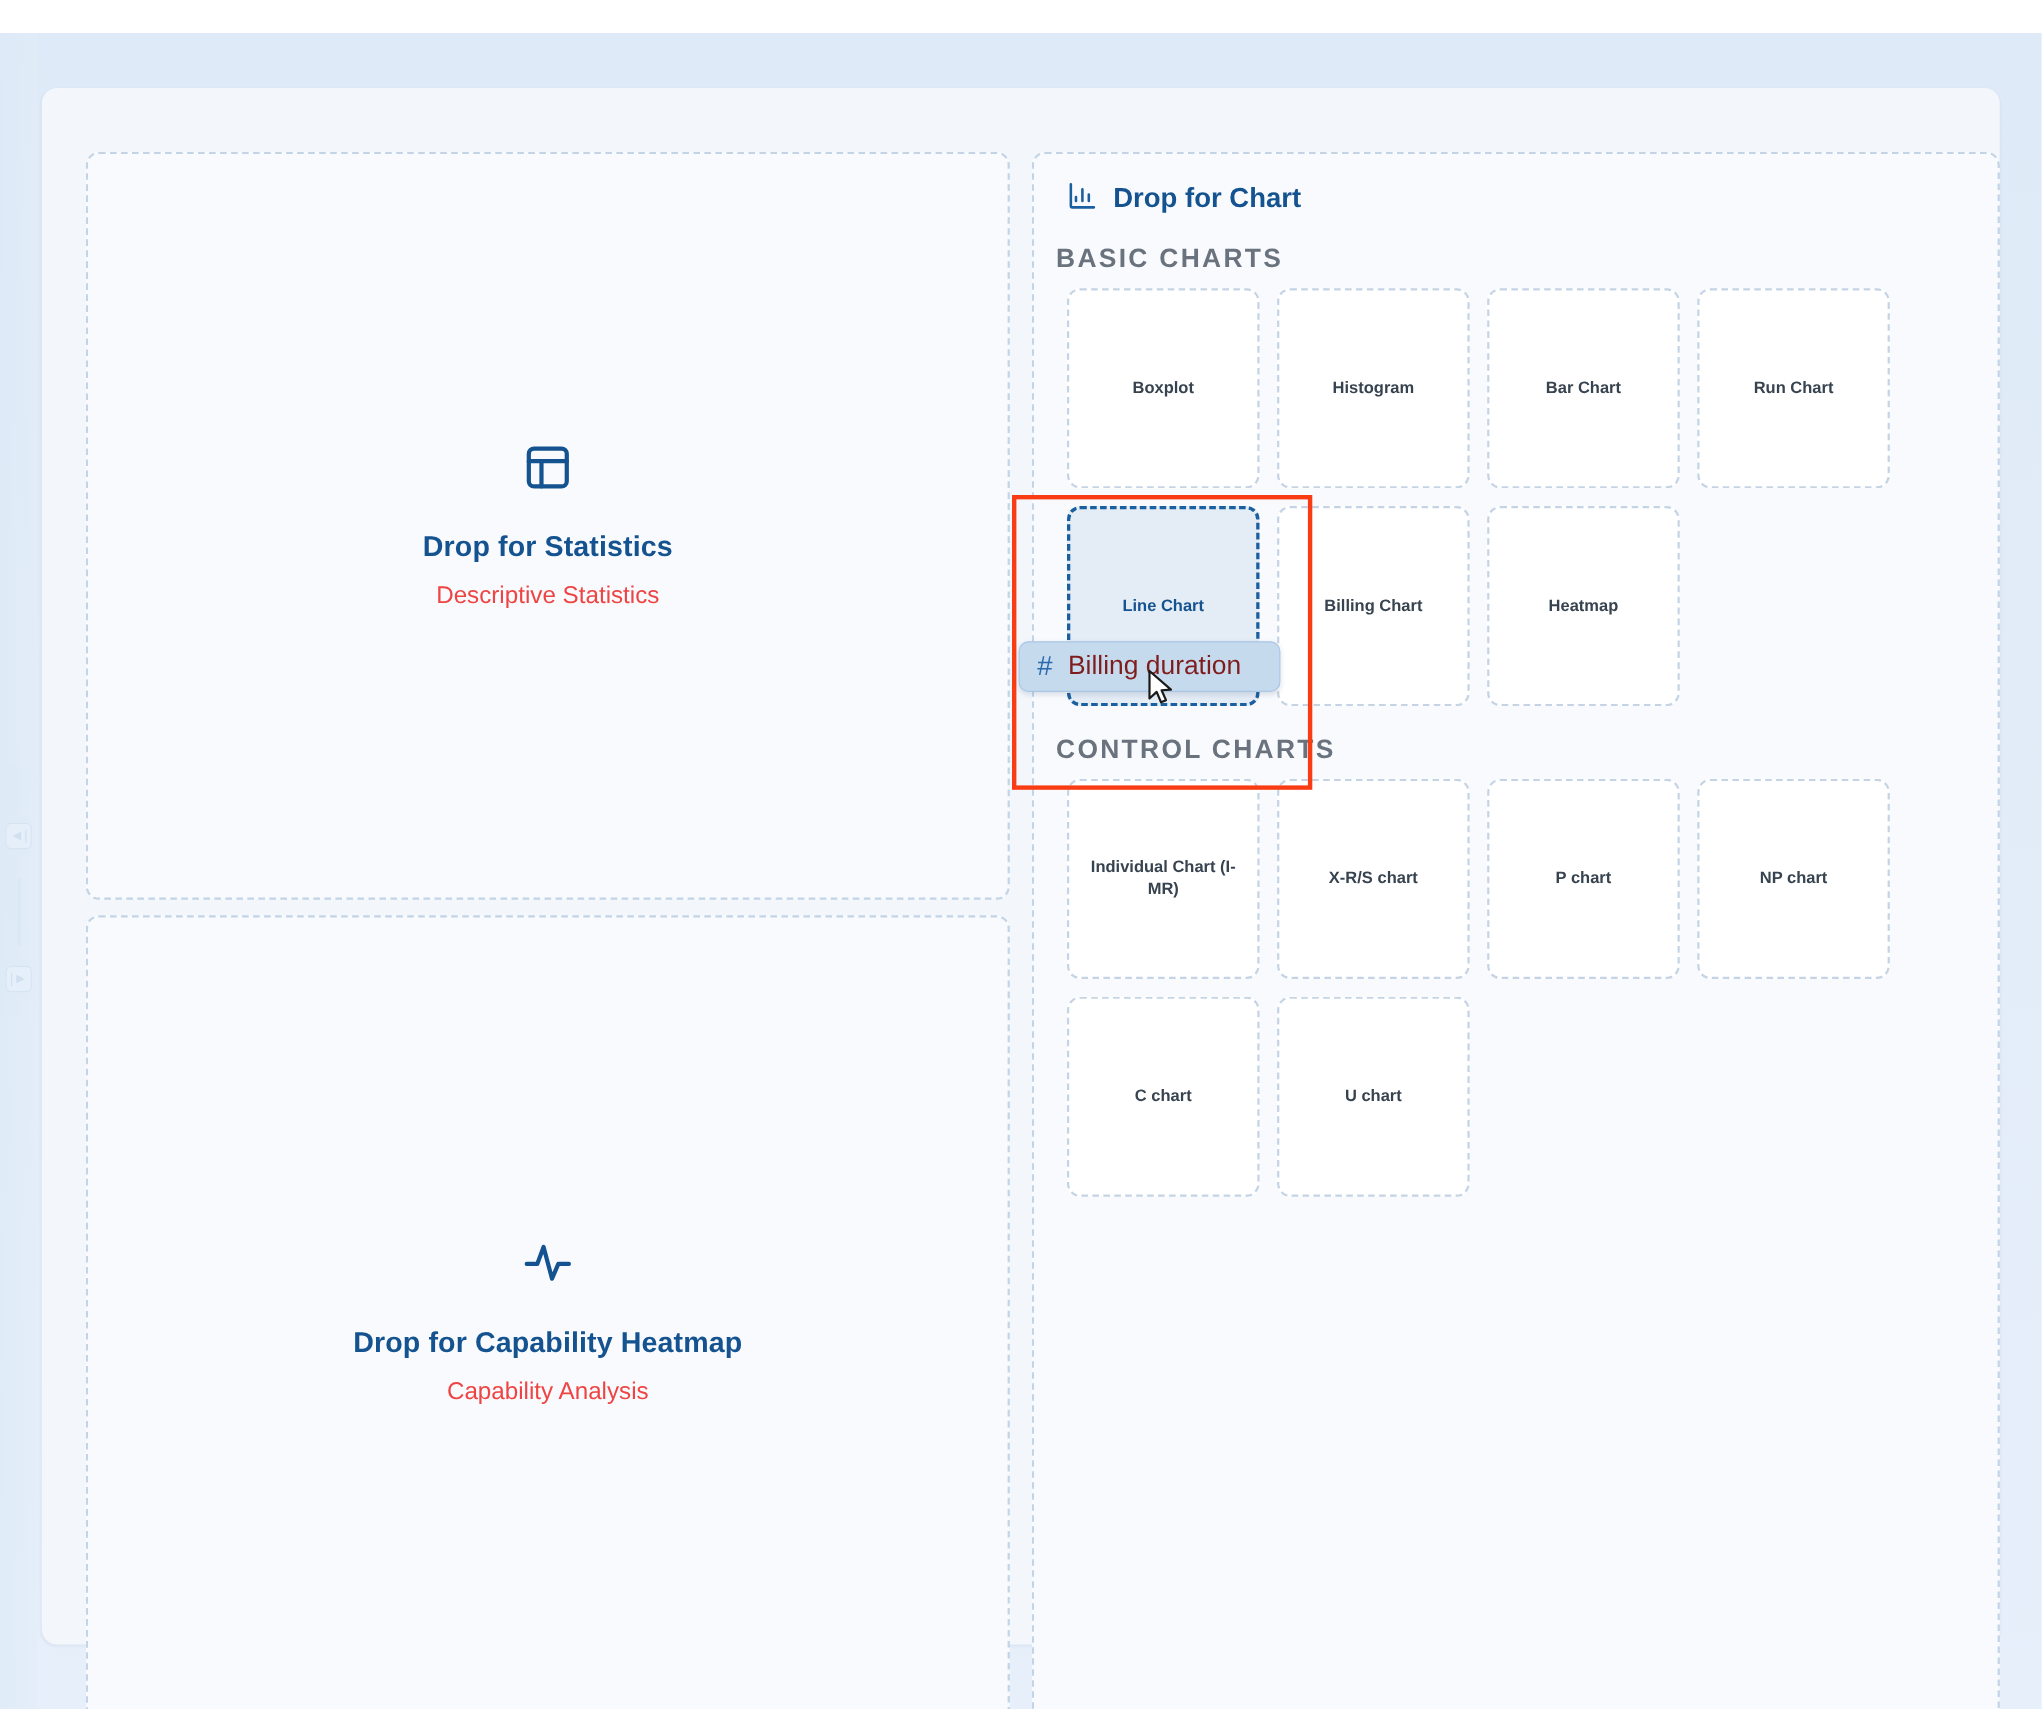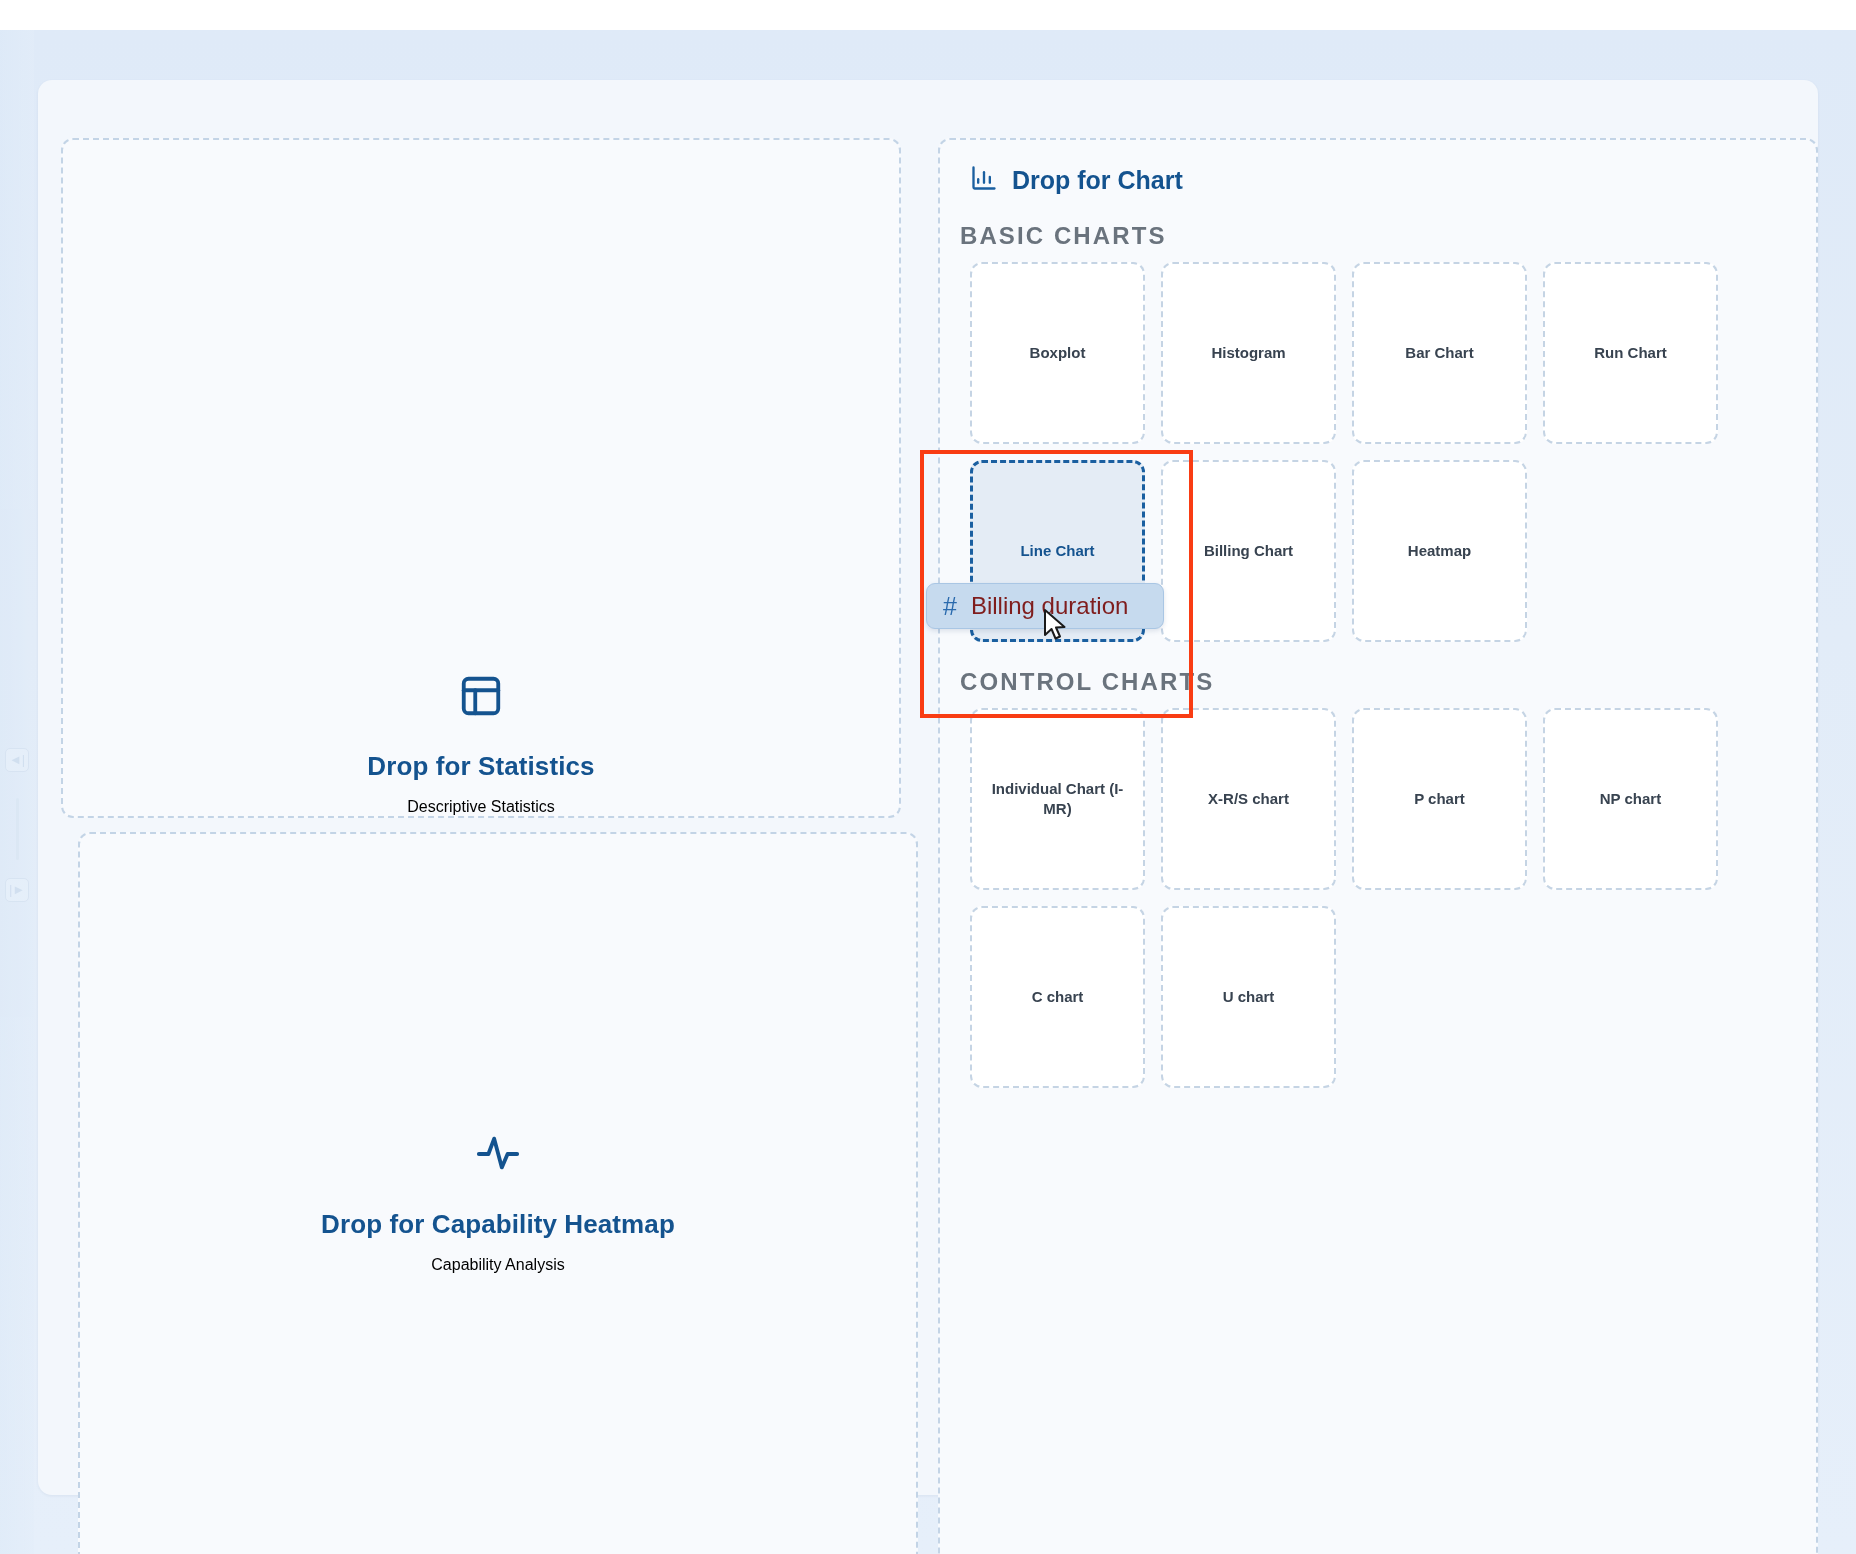--- a/index.html
+++ b/index.html
@@ -53,28 +53,28 @@
 
   
   .dropzone {
     position: absolute;
     border: 2px dashed #c3d4e6;
     border-radius: 12px;
     background: #f8fafd;
     display: flex; flex-direction: column;
     align-items: center; justify-content: center;
   }
-  #zone-statistics { left: 23px; top: 58px; width: 840px; height: 680px; justify-content: flex-end; }
+  #zone-statistics { left: 40px; top: 58px; width: 840px; height: 680px; }
   #zone-capability { left: 40px; top: 752px; width: 840px; height: 740px; }
 
   .zone-icon { margin-bottom: 28px; }
   .zone-title {
     font-size: 26px; font-weight: bold; color: #14538f; letter-spacing: .1px;
   }
-  .zone-sub { font-size: 16px; color: #000000; margin-top: 16px; }
+  .zone-sub { font-size: 22px; color: #ef4444; margin-top: 16px; }
 
   
   #zone-chart {
     position: absolute; left: 900px; top: 58px; width: 880px; height: 1434px;
     border: 2px dashed #c3d4e6; border-radius: 12px;
     background: #f8fafd;
   }
   #chart-header {
     position: absolute; left: 30px; top: 24px;
     display: flex; align-items: center; gap: 14px;

